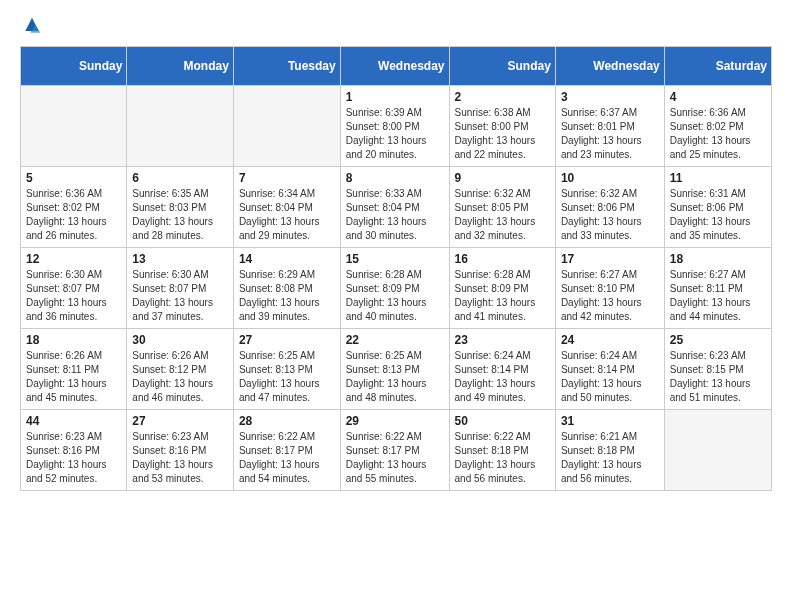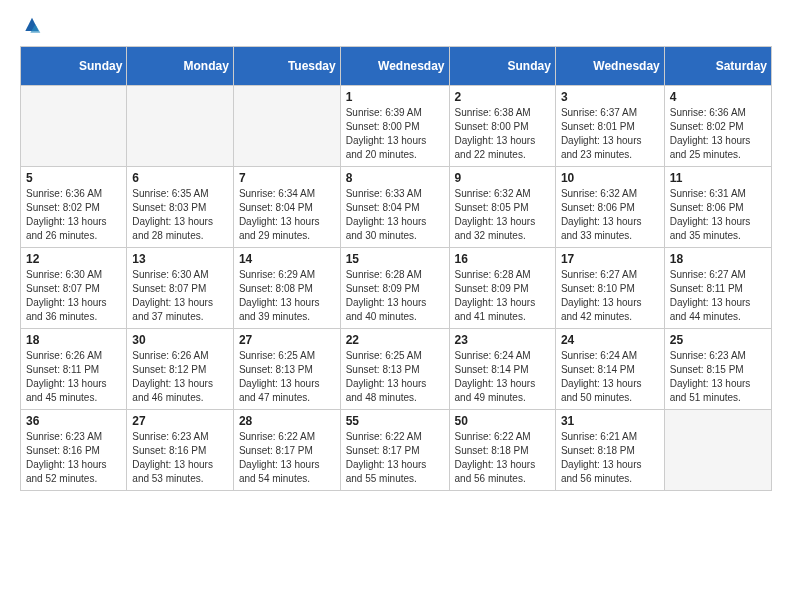--- a/index.html
+++ b/index.html
@@ -231,33 +231,33 @@
           <div class="day-number">24</div>
           <div class="day-info">Sunrise: 6:24 AM<br>Sunset: 8:14 PM<br>Daylight: 13 hours and 50 minutes.</div>
         </td>
         <td>
           <div class="day-number">25</div>
           <div class="day-info">Sunrise: 6:23 AM<br>Sunset: 8:15 PM<br>Daylight: 13 hours and 51 minutes.</div>
         </td>
       </tr>
       <tr>
         <td>
-          <div class="day-number">36</div>
+          <div class="day-number">44</div>
           <div class="day-info">Sunrise: 6:23 AM<br>Sunset: 8:16 PM<br>Daylight: 13 hours and 52 minutes.</div>
         </td>
         <td>
           <div class="day-number">27</div>
           <div class="day-info">Sunrise: 6:23 AM<br>Sunset: 8:16 PM<br>Daylight: 13 hours and 53 minutes.</div>
         </td>
         <td>
           <div class="day-number">28</div>
           <div class="day-info">Sunrise: 6:22 AM<br>Sunset: 8:17 PM<br>Daylight: 13 hours and 54 minutes.</div>
         </td>
         <td>
-          <div class="day-number">55</div>
+          <div class="day-number">29</div>
           <div class="day-info">Sunrise: 6:22 AM<br>Sunset: 8:17 PM<br>Daylight: 13 hours and 55 minutes.</div>
         </td>
         <td>
           <div class="day-number">50</div>
           <div class="day-info">Sunrise: 6:22 AM<br>Sunset: 8:18 PM<br>Daylight: 13 hours and 56 minutes.</div>
         </td>
         <td>
           <div class="day-number">31</div>
           <div class="day-info">Sunrise: 6:21 AM<br>Sunset: 8:18 PM<br>Daylight: 13 hours and 56 minutes.</div>
         </td>

